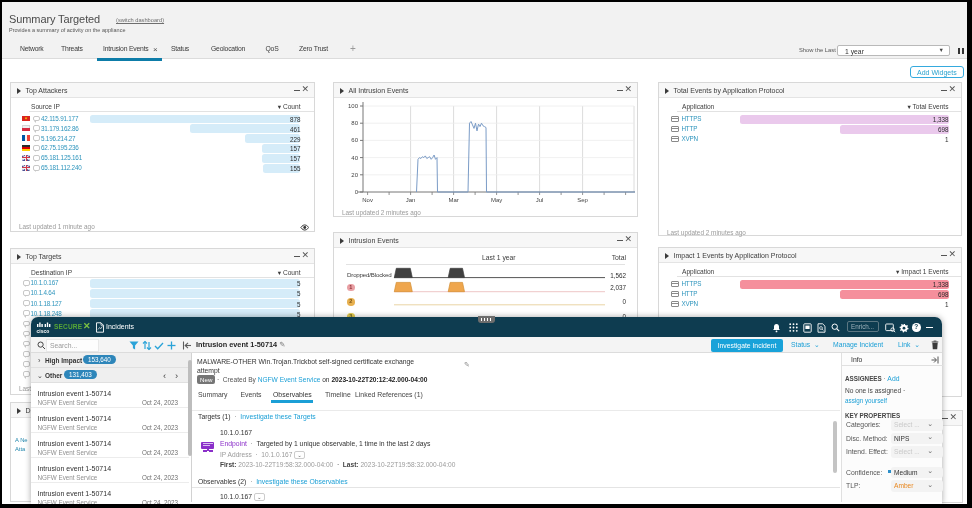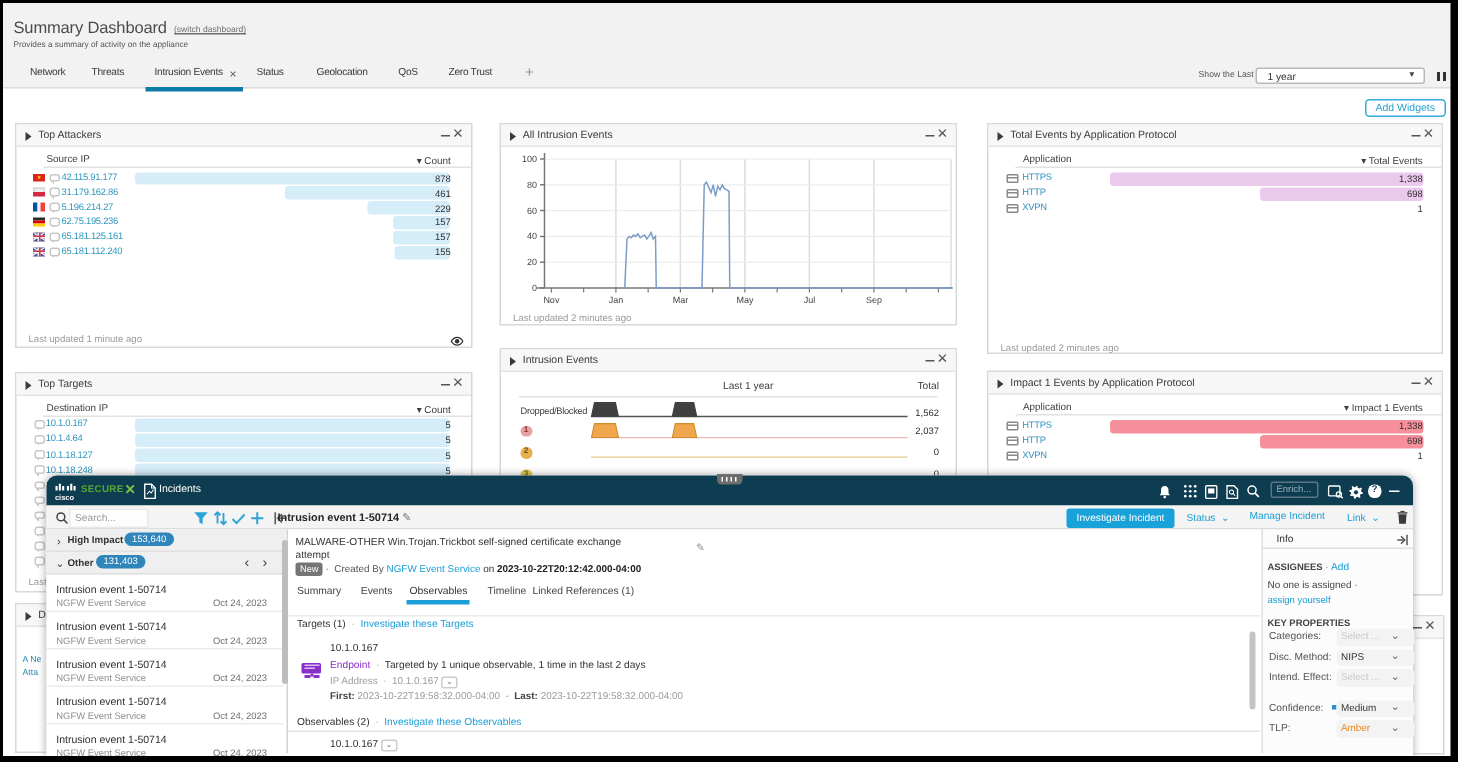--- a/index.html
+++ b/index.html
@@ -25,21 +25,21 @@
 .appicon:after{content:"";position:absolute;left:0;top:0.8px;width:6px;height:1px;background:#8a8a8a;}
 </style></head>
 <body>
 <div id="page">
 <div class="frame" style="left:0;top:0;width:972px;height:2px;"></div>
 <div class="frame" style="left:0;top:0;width:2px;height:508px;"></div>
 <div class="frame" style="left:966.5px;top:0;width:5.5px;height:508px;"></div>
 <div class="frame" style="left:0;top:503.5px;width:972px;height:4.5px;"></div>
 
 <div class="abs" style="left:0;top:0;width:972px;height:59px;background:#f2f2f2;border-bottom:1px solid #dcdcdc;"></div>
-<div class="abs" style="left:9px;top:13px;font-size:11px;color:#4b4b4b;letter-spacing:-0.1px;">Summary Dashboard</div>
+<div class="abs" style="left:9px;top:13px;font-size:11px;color:#4b4b4b;letter-spacing:-0.1px;">Summary Targeted</div>
 <div class="abs" style="left:116px;top:17px;font-size:5.7px;color:#6e6e6e;text-decoration:underline;">(switch dashboard)</div>
 <div class="abs" style="left:9px;top:26.5px;font-size:5.5px;color:#565656;">Provides a summary of activity on the appliance</div>
 <div class="abs" style="left:0;top:45px;width:972px;height:12px;font-size:6.8px;color:#3a3a3a;letter-spacing:-0.2px;">
   <span class="abs" style="left:20px;">Network</span>
   <span class="abs" style="left:61px;">Threats</span>
   <span class="abs" style="left:103px;">Intrusion Events</span>
   <span class="abs" style="left:153px;top:-0.5px;font-size:8px;color:#555;">×</span>
   <span class="abs" style="left:171px;">Status</span>
   <span class="abs" style="left:211px;">Geolocation</span>
   <span class="abs" style="left:265.5px;">QoS</span>
@@ -435,21 +435,21 @@
           </g>
         </svg>
     <svg class="abs" style="left:150.5px;top:3.5px;" width="10" height="9" viewBox="0 0 10 9">
       <g stroke="#5d5d5d" stroke-width="1.1" fill="none">
             <path d="M1.5 0.5 V8.5"></path>
             <path d="M9 4.5 H3"></path>
             <path d="M6 1.8 L3.2 4.5 L6 7.2"></path>
           </g>
     </svg>
 
-    <span class="abs" style="left:154px;top:2.5px;font-size:7.3px;font-weight:bold;color:#262626;">Intrusion event 1-50714 <span style="font-weight:normal;color:#7a7a7a;">✎</span></span>
+    <span class="abs" style="left:165px;top:2.5px;font-size:7.3px;font-weight:bold;color:#262626;">Intrusion event 1-50714 <span style="font-weight:normal;color:#7a7a7a;">✎</span></span>
     <div class="abs" style="left:680px;top:1.5px;width:72px;height:13px;background:#19a2d9;border-radius:2px;color:#fff;font-size:6.8px;text-align:center;line-height:13px;">Investigate Incident</div>
     <span class="abs" style="left:760px;top:3.5px;font-size:6.8px;color:#1b9fd6;">Status&nbsp;&nbsp;⌄</span>
     <span class="abs" style="left:802px;top:3.5px;font-size:6.8px;color:#1b9fd6;">Manage Incident</span>
     <span class="abs" style="left:867px;top:3.5px;font-size:6.8px;color:#1b9fd6;">Link&nbsp;&nbsp;⌄</span>
     <svg class="abs" style="left:900px;top:3px;" width="8" height="10" viewBox="0 0 8 10">
       <path d="M1.3 2.8 h5.4 l-0.5 6.4 h-4.4 z" fill="#3a3a3a"></path>
           <rect x="0.7" y="1.5" width="6.6" height="0.9" fill="#3a3a3a"></rect>
           <rect x="2.6" y="0.6" width="2.8" height="0.9" fill="#3a3a3a"></rect>
     </svg>
   </div>

